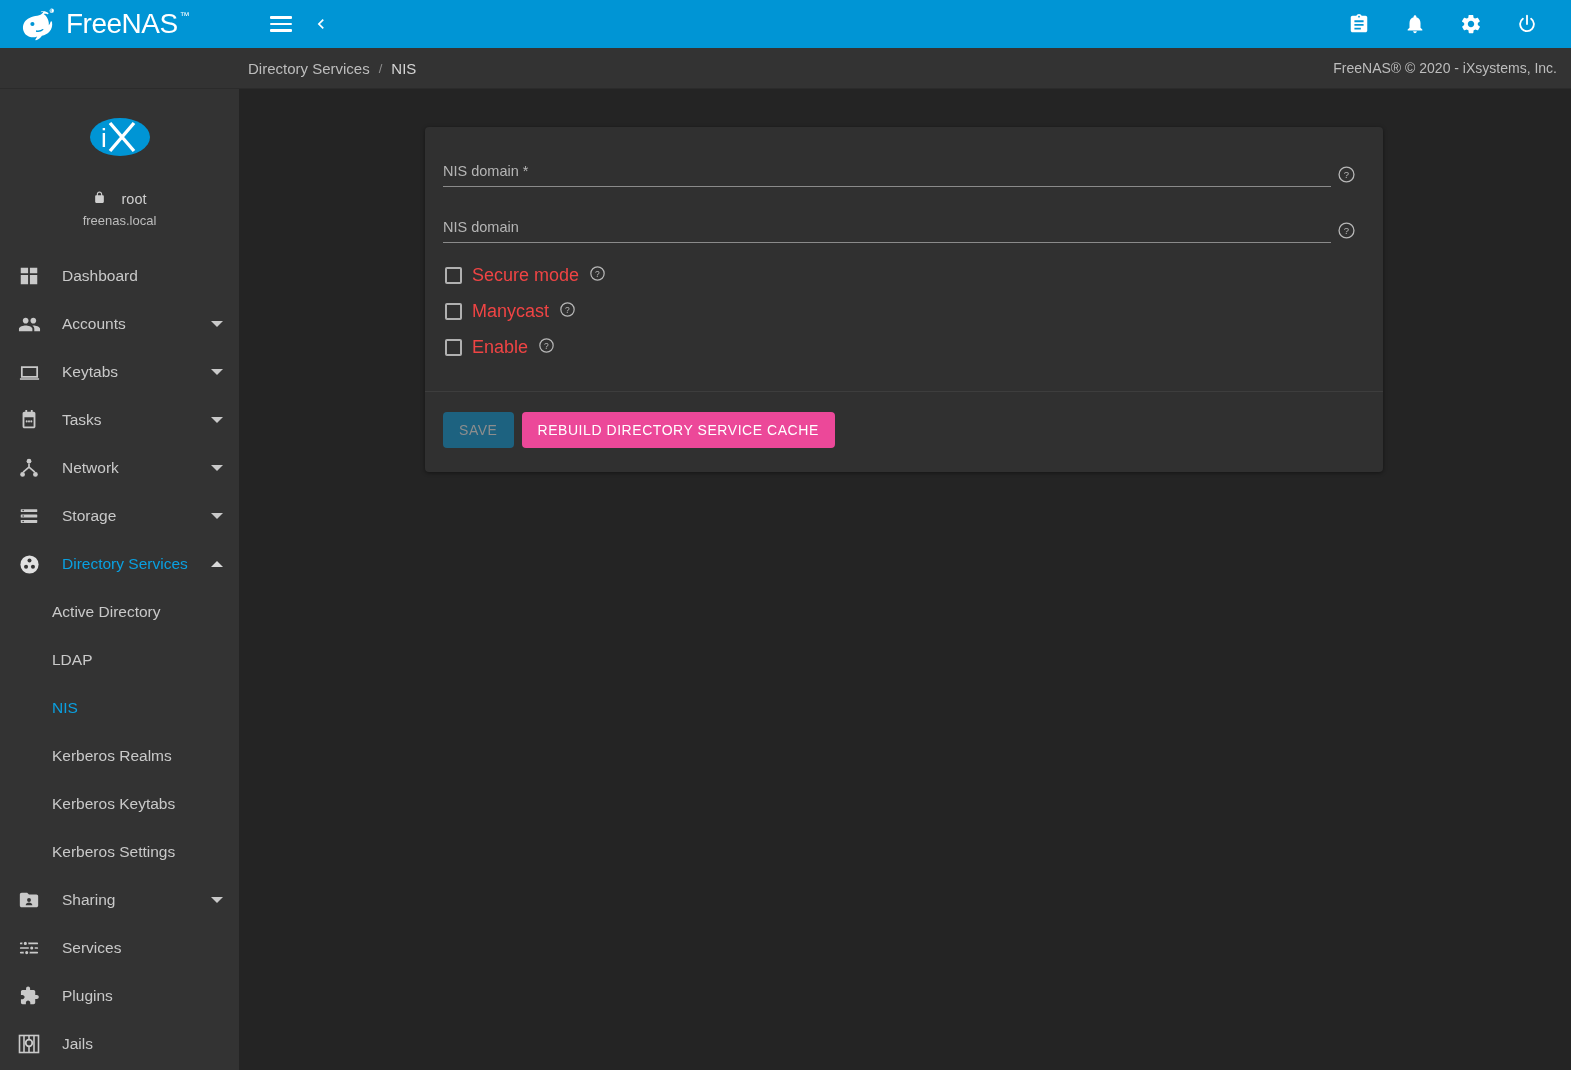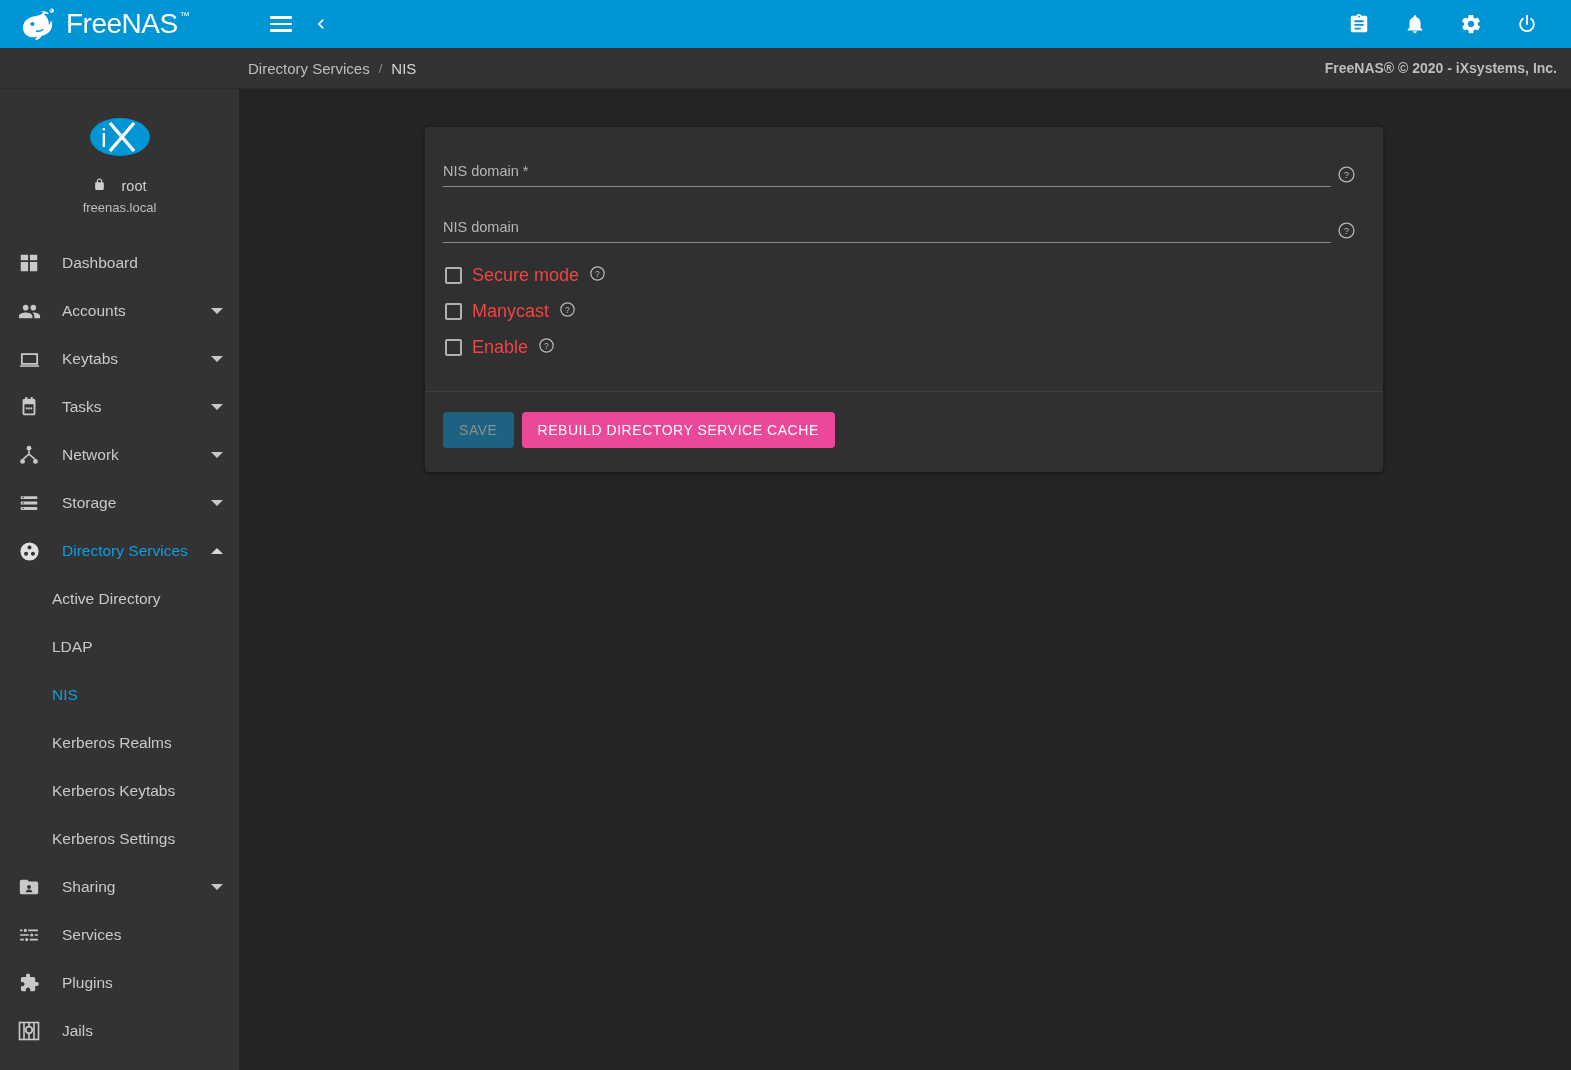--- a/index.html
+++ b/index.html
@@ -38,34 +38,34 @@
   
   .crumbbar {
     height: 41px; flex: 0 0 41px; background: #333333;
     display: flex; align-items: center; padding: 0 14px 0 248px;
     border-bottom: 1px solid #2b2b2b;
   }
   .crumbs { display: flex; align-items: center; gap: 9px; font-size: 15px; color: #bdbdbd; }
   .crumbs .sep { color: #8d8d8d; font-size: 13px; }
   .crumbs .crumb { cursor: pointer; }
   .crumbs .crumb.active { color: #d5d5d5; cursor: default; }
-  .copyright { margin-left: auto; font-size: 14px; color: #bdbdbd; font-weight: bold; }
+  .copyright { margin-left: auto; font-size: 14px; color: #bdbdbd; }
 
   
   .body { flex: 1; display: flex; min-height: 0; }
 
   
   .sidebar {
     width: 239px; flex: 0 0 239px; background: #333333;
     overflow: hidden; position: relative;
   }
   .profile { padding: 22px 0 14px; display: flex; flex-direction: column; align-items: center; }
   .ix-badge { width: 64px; height: 52px; }
   .profile-user {
-    margin-top: 14px; display: flex; align-items: center; gap: 16px;
+    margin-top: 27px; display: flex; align-items: center; gap: 16px;
     font-size: 14.5px; color: #cfcfcf;
   }
   .profile-host { margin-top: 5px; font-size: 13px; color: #bdbdbd; }
 
   .navlist { padding-top: 10px; }
   .navitem {
     height: 48px; display: flex; align-items: center; padding: 0 16px 0 10px;
     cursor: pointer; color: #c9c9c9; font-size: 15.5px;
   }
   .navitem .ic { width: 38px; flex: 0 0 38px; display: flex; align-items: center; justify-content: center; }

